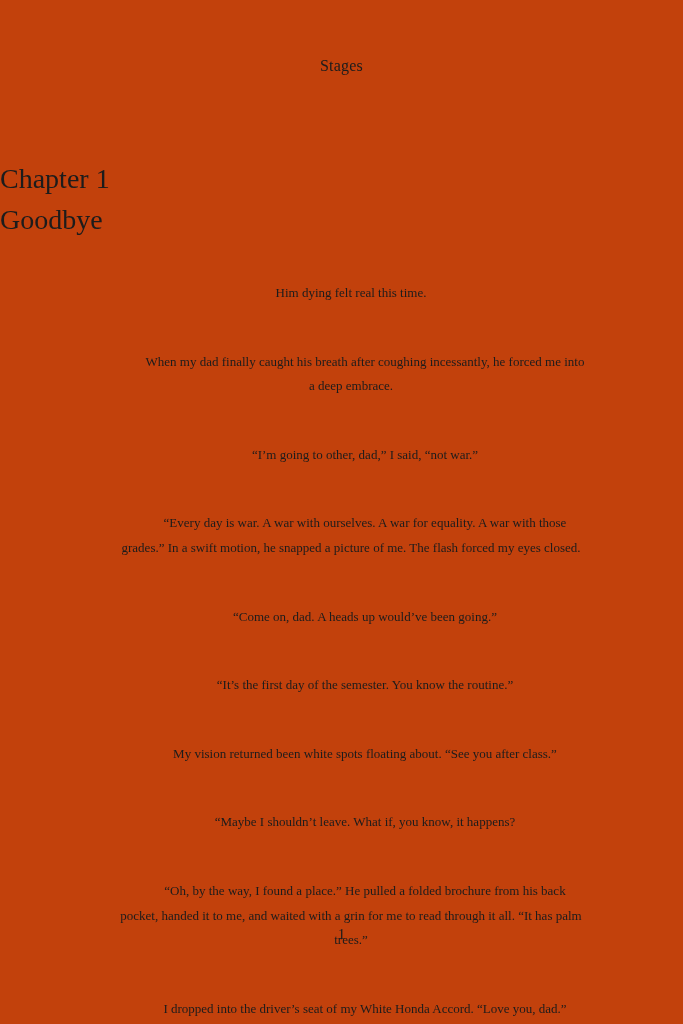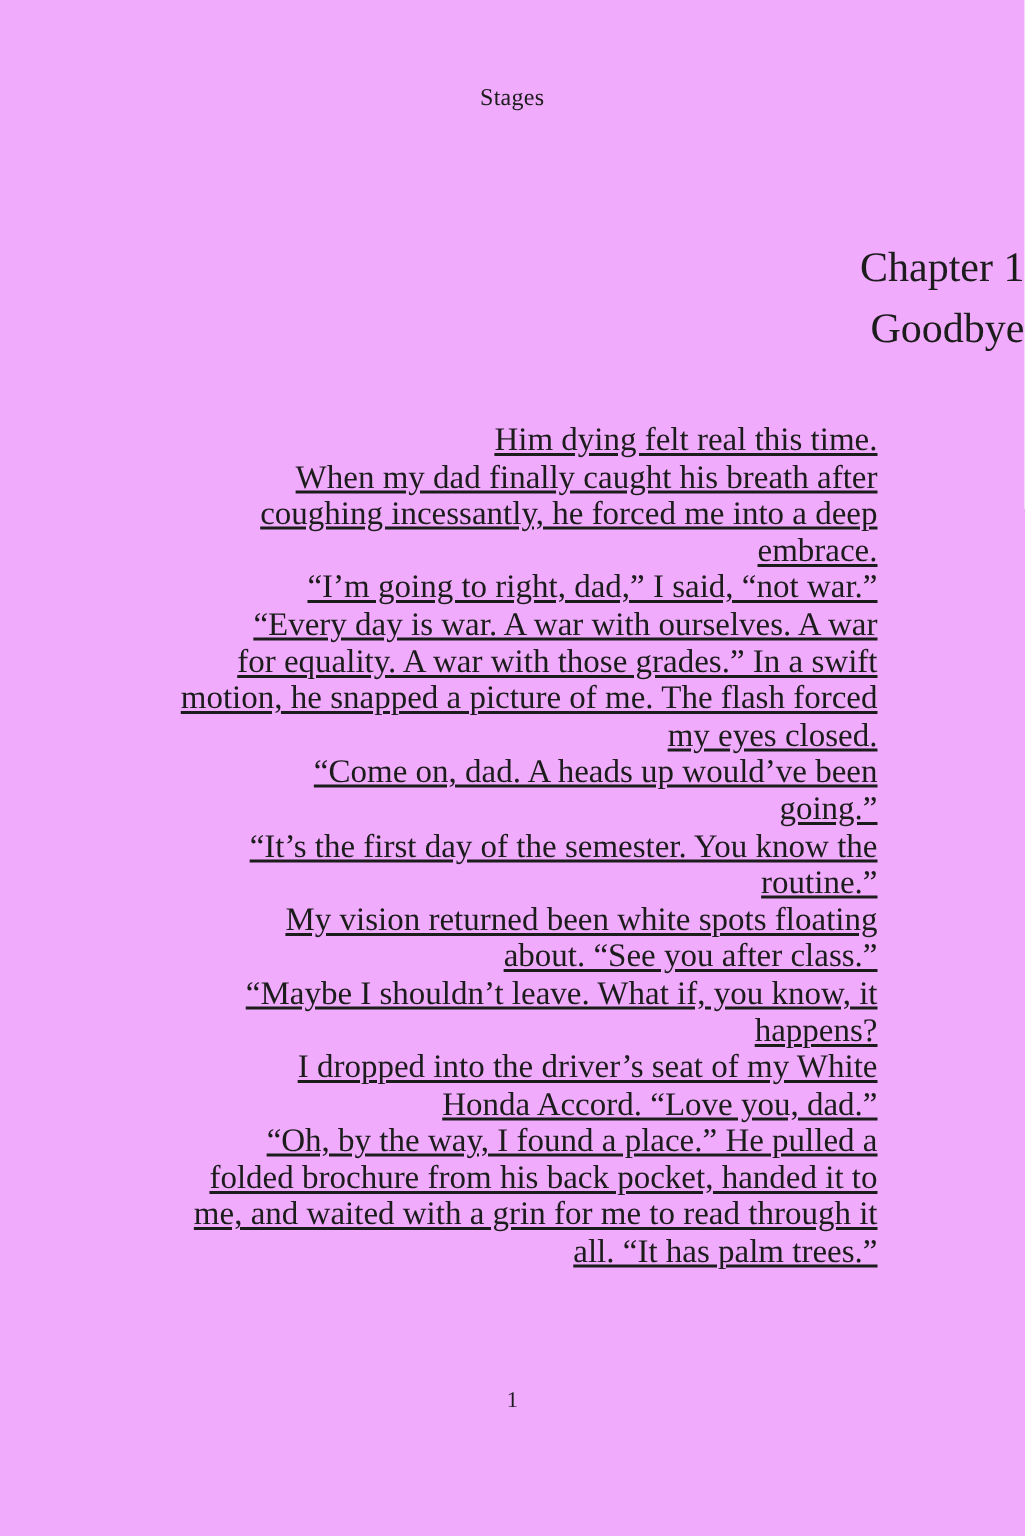--- a/index.html
+++ b/index.html
@@ -4,64 +4,64 @@
 <style>
   html, body {
     margin: 0;
     padding: 0;
     background: #ffffff;
   }
   #book-page {
     position: relative;
     width: 683px;
     height: 1024px;
-    background: #f0abfc;
+    background: #c2410c;
     color: #1c1c1c;
     font-family: "Liberation Serif", "DejaVu Serif", serif;
     overflow: hidden;
   }
   .running-header {
     position: absolute;
     top: 57px;
     left: 0;
     width: 683px;
     text-align: center;
     font-size: 16px;
     letter-spacing: 0.2px;
   }
   .chapter-heading {
     position: absolute;
     top: 158px;
     left: 0;
     width: 683px;
-    text-align: right;
+    text-align: left;
     font-size: 28px;
     line-height: 41px;
     font-weight: 400;
     margin: 0;
   }
   .chapter-heading .chapter-line {
     display: block;
   }
   .body-text {
     position: absolute;
     top: 281px;
     left: 117px;
     width: 468px;
-    font-size: 22px;
+    font-size: 13px;
     line-height: 24.6px;
-    text-align: right;
-    text-decoration: underline;
+    text-align: center;
   }
   .body-text p {
     margin: 0;
     padding: 0;
   }
   .body-text p.indent {
     text-indent: 28px;
+    margin-top: 44px;
   }
   .page-number {
     position: absolute;
     top: 926px;
     left: 0;
     width: 683px;
     text-align: center;
     font-size: 15px;
   }
 </style>
@@ -73,25 +73,25 @@
   <div class="running-header">Stages</div>
 
   <h1 class="chapter-heading">
     <span class="chapter-line">Chapter 1</span>
     <span class="chapter-line">Goodbye</span>
   </h1>
 
   <div class="body-text">
       <p>Him dying felt real this time.</p>
       <p class="indent">When my dad finally caught his breath after coughing incessantly, he forced me into a deep embrace.</p>
-      <p class="indent">“I’m going to right, dad,” I said, “not war.”</p>
+      <p class="indent">“I’m going to other, dad,” I said, “not war.”</p>
       <p class="indent">“Every day is war. A war with ourselves. A war for equality. A war with those grades.” In a swift motion, he snapped a picture of me. The flash forced my eyes closed.</p>
       <p class="indent">“Come on, dad. A heads up would’ve been going.”</p>
       <p class="indent">“It’s the first day of the semester. You know the routine.”</p>
       <p class="indent">My vision returned been white spots floating about. “See you after class.”</p>
       <p class="indent">“Maybe I shouldn’t leave. What if, you know, it happens?</p>
+      <p class="indent">“Oh, by the way, I found a place.” He pulled a folded brochure from his back pocket, handed it to me, and waited with a grin for me to read through it all. “It has palm trees.”</p>
       <p class="indent">I dropped into the driver’s seat of my White Honda Accord. “Love you, dad.”</p>
-      <p class="indent">“Oh, by the way, I found a place.” He pulled a folded brochure from his back pocket, handed it to me, and waited with a grin for me to read through it all. “It has palm trees.”</p>
     </div>
 
   <div class="page-number">1</div>
 
 </div>
 
 </body></html>

